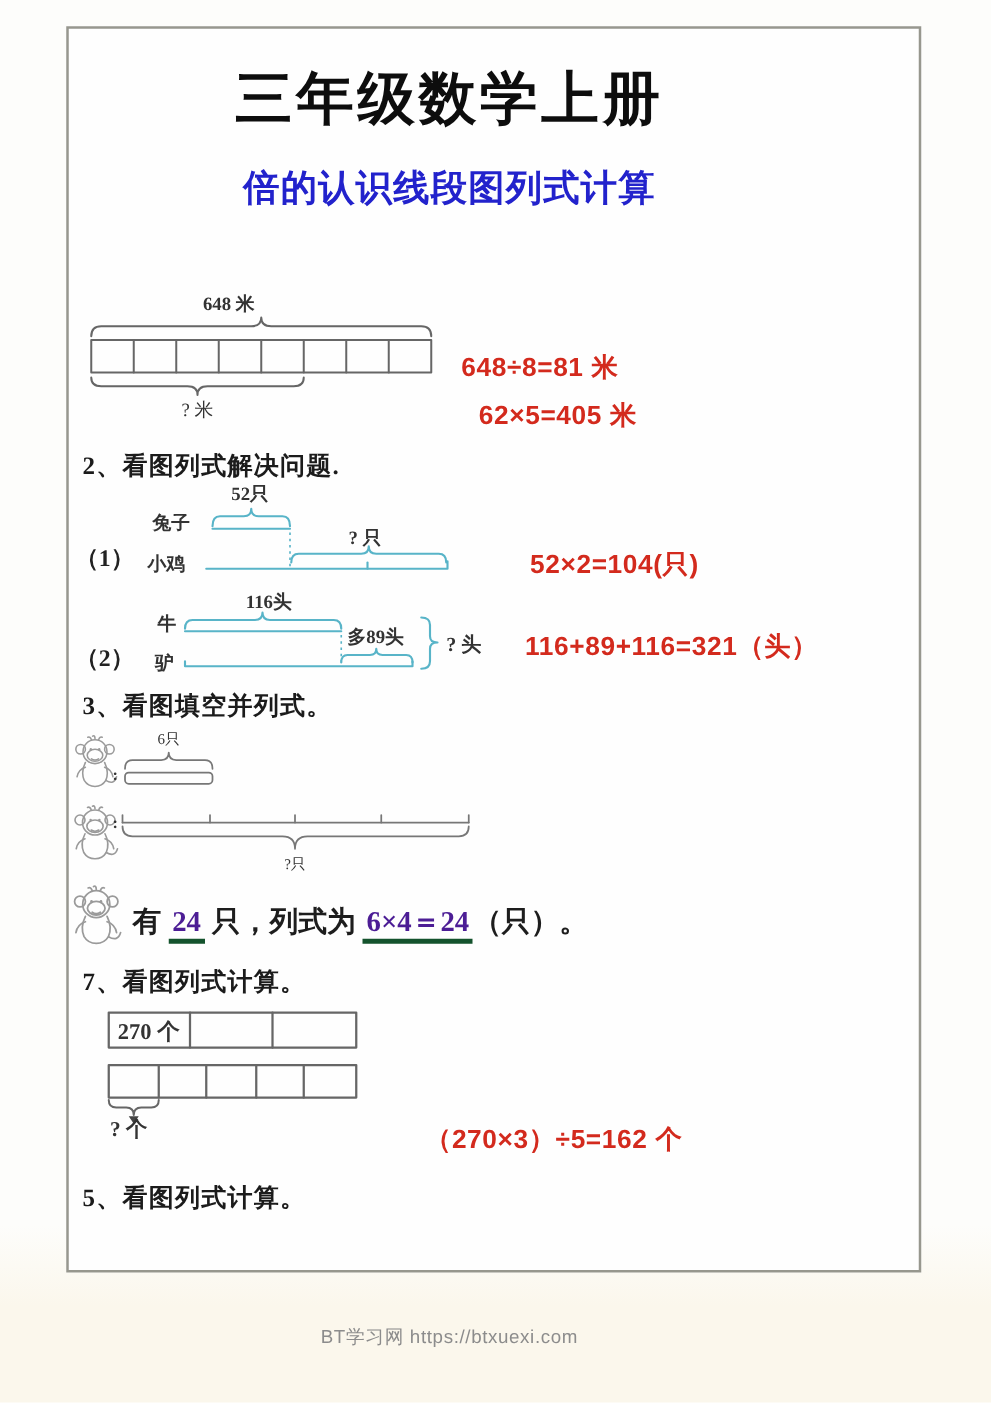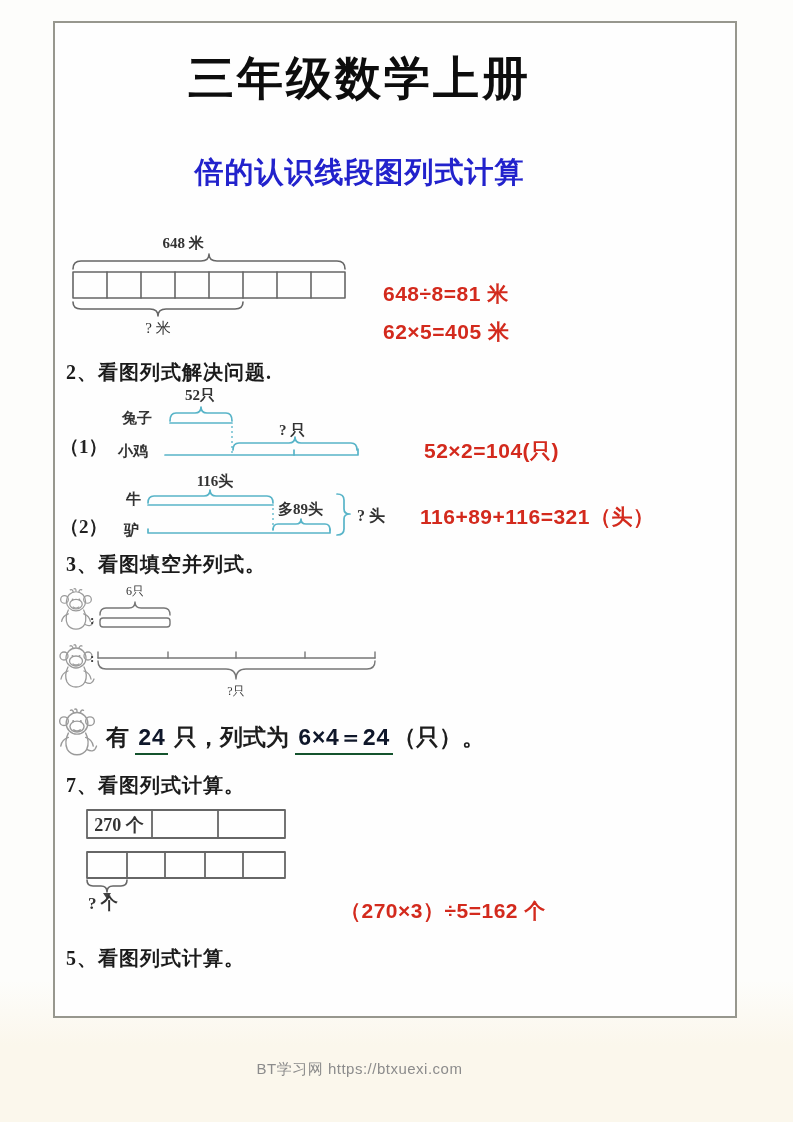--- a/index.html
+++ b/index.html
@@ -13,41 +13,41 @@
     position:absolute;left:53px;top:21px;width:684px;height:997px;
     background:#fefefe;border:2px solid #97978e;box-sizing:border-box;
   }
   .abs{position:absolute;}
   .title{
     left:0;top:48px;width:100%;text-align:center;
     font-family:"Liberation Serif","DejaVu Serif",serif;
     font-weight:bold;font-size:46px;color:#0d0d0d;letter-spacing:3px;
   }
   .subtitle{
-    left:0;top:153px;width:100%;text-align:center;
+    left:0;top:131px;width:100%;text-align:center;
     font-weight:bold;font-size:29px;color:#2222cc;letter-spacing:1px;
   }
   .qheading{
     font-family:"Liberation Serif","DejaVu Serif",serif;
     font-weight:bold;font-size:20px;color:#1b1b1b;letter-spacing:1px;
   }
   .qindex{
     font-family:"Liberation Serif","DejaVu Serif",serif;
     font-weight:bold;font-size:19px;color:#222;
   }
   .red-ans{
     font-weight:bold;font-size:21px;color:#d32a1d;letter-spacing:0.5px;
     white-space:nowrap;
   }
   .fill-line{
     font-family:"Liberation Serif","DejaVu Serif",serif;
     font-size:23px;color:#1d1d1d;font-weight:bold;white-space:nowrap;
   }
   .fill-red{
-    color:#0f172a;border-bottom:2px solid #14532d;padding:0 3px 1px 3px;font-family:Liberation Mono, monospace;
+    color:#4c1d95;border-bottom:4px solid #14532d;padding:0 3px 1px 3px;
   }
   .footer{
     left:0;top:1060px;width:100%;text-align:center;
     font-size:15px;color:#8c8c8c;letter-spacing:0.5px;
   }
   svg{display:block;overflow:visible;}
   .dk{stroke:#666;fill:none;stroke-width:1.6;stroke-linecap:round;stroke-linejoin:round;}
   .dk2{stroke:#777;fill:none;stroke-width:1.4;stroke-linecap:round;stroke-linejoin:round;}
   .teal{stroke:#58b4c8;fill:none;stroke-width:1.7;stroke-linecap:round;stroke-linejoin:round;}
   .teal-dash{stroke:#58b4c8;fill:none;stroke-width:1.3;stroke-dasharray:2 3;}
@@ -75,21 +75,21 @@
       <line class="dk" x1="107" y1="38" x2="107" y2="64"></line>
       <line class="dk" x1="141" y1="38" x2="141" y2="64"></line>
       <line class="dk" x1="175" y1="38" x2="175" y2="64"></line>
       <line class="dk" x1="209" y1="38" x2="209" y2="64"></line>
       <line class="dk" x1="243" y1="38" x2="243" y2="64"></line>
     </g>
     <path class="dk" d="M5 68 Q5 75 13 75 L82 75 Q90 75 90 82 Q90 75 98 75 L167 75 Q175 75 175 68"></path>
     <text class="dtext" x="90" y="99" font-size="15" text-anchor="middle">? 米</text>
   </svg>
 
-  <div class="abs red-ans" style="left:383px;top:280px;">648÷8=81 米</div>
+  <div class="abs red-ans" style="left:369px;top:280px;">648÷8=81 米</div>
   <div class="abs red-ans" style="left:383px;top:318px;">62×5=405 米</div>
 
   <div class="abs qheading" style="left:66px;top:359px;">2、看图列式解决问题.</div>
 
   <div class="abs qindex" style="left:60px;top:434px;">（1）</div>
   <svg class="abs" style="left:110px;top:383px;" width="270" height="82" viewBox="0 0 270 82">
     <text class="dtext bold" x="90" y="17" font-size="15" text-anchor="middle">52只</text>
     <text class="dtext bold" x="12" y="40" font-size="15">兔子</text>
     <path class="teal" d="M60 38 Q60 30 66 30 L85 30 Q91 30 91 24 Q91 30 97 30 L116 30 Q122 30 122 38"></path>
     <line class="teal" x1="60" y1="40" x2="122" y2="40"></line>

